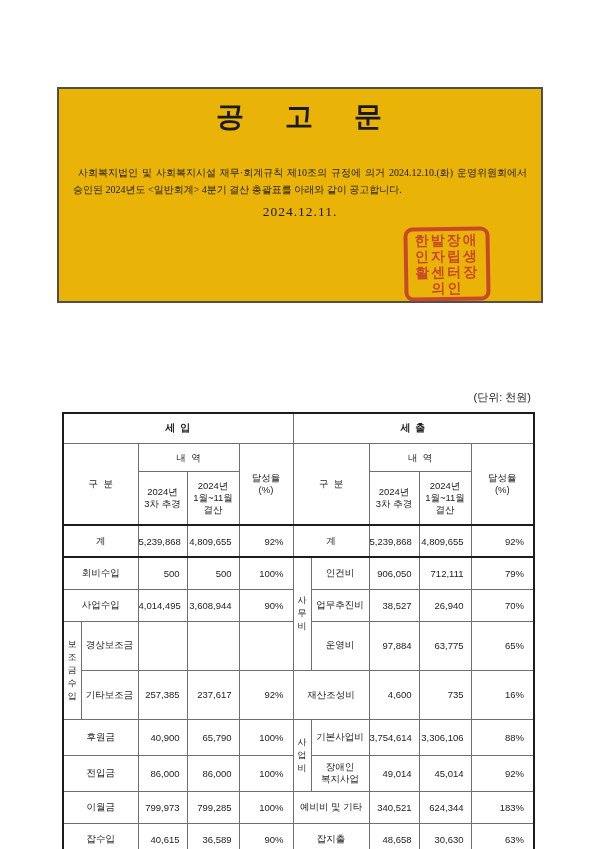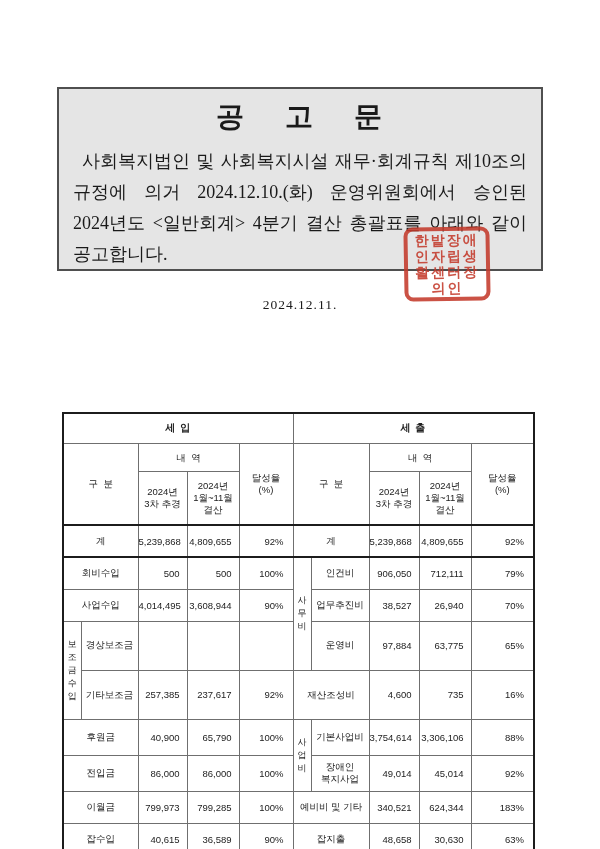--- a/index.html
+++ b/index.html
@@ -10,44 +10,44 @@
     width: 600px; height: 849px;
     margin: 0 auto;
     background: #ffffff;
     overflow: hidden;
   }
 
   
   .notice-box {
     position: absolute;
     left: 57px; top: 87px;
-    width: 486px; height: 184px;
+    width: 486px; height: 216px;
     border: 2px solid #4f4f4f;
-    background: #e5e5e5;
+    background: #eab308;
   }
   .notice-title {
     margin-top: 9px;
     text-align: center;
     font-size: 28px;
     font-weight: 700;
     white-space: pre;
     letter-spacing: 2px;
     font-family: "Liberation Sans", "DejaVu Sans", sans-serif;
   }
   .notice-body {
-    margin: 10px 14px 0 14px;
+    margin: 28px 14px 0 14px;
     font-family: "Liberation Serif", "DejaVu Serif", serif;
-    font-size: 18px;
+    font-size: 10px;
     line-height: 1.72;
     text-align: justify;
     text-indent: 0.5em;
     word-break: keep-all;
   }
   .notice-date {
-    margin-top: 27px;
+    margin-top: 6px;
     text-align: center;
     font-family: "Liberation Serif", "DejaVu Serif", serif;
     font-size: 13.5px;
     letter-spacing: 1px;
   }
   .notice-signer {
     margin-top: 7px;
     text-align: center;
     font-size: 18px;
     font-weight: 700;
@@ -150,20 +150,21 @@
     <div class="notice-title">공    고    문</div>
     <p class="notice-body">사회복지법인 및 사회복지시설 재무·회계규칙 제10조의 규정에 의거 2024.12.10.(화) 운영위원회에서 승인된 2024년도 &lt;일반회계&gt; 4분기 결산 총괄표를 아래와 같이 공고합니다.</p>
     <div class="notice-date">2024.12.11.</div>
   </div>
 
   <div class="seal">
     <span class="seal-text">한밭장애인자립생활센터장의인</span>
   </div>
 
 
+  <div class="unit-note">(단위: 천원)</div>
 
   <div class="tbl-wrap">
     <table class="settlement">
       <colgroup>
         <col style="width:18px">
           <col style="width:57px">
           <col style="width:49px">
           <col style="width:52px">
           <col style="width:54px">
         <col style="width:18px">

